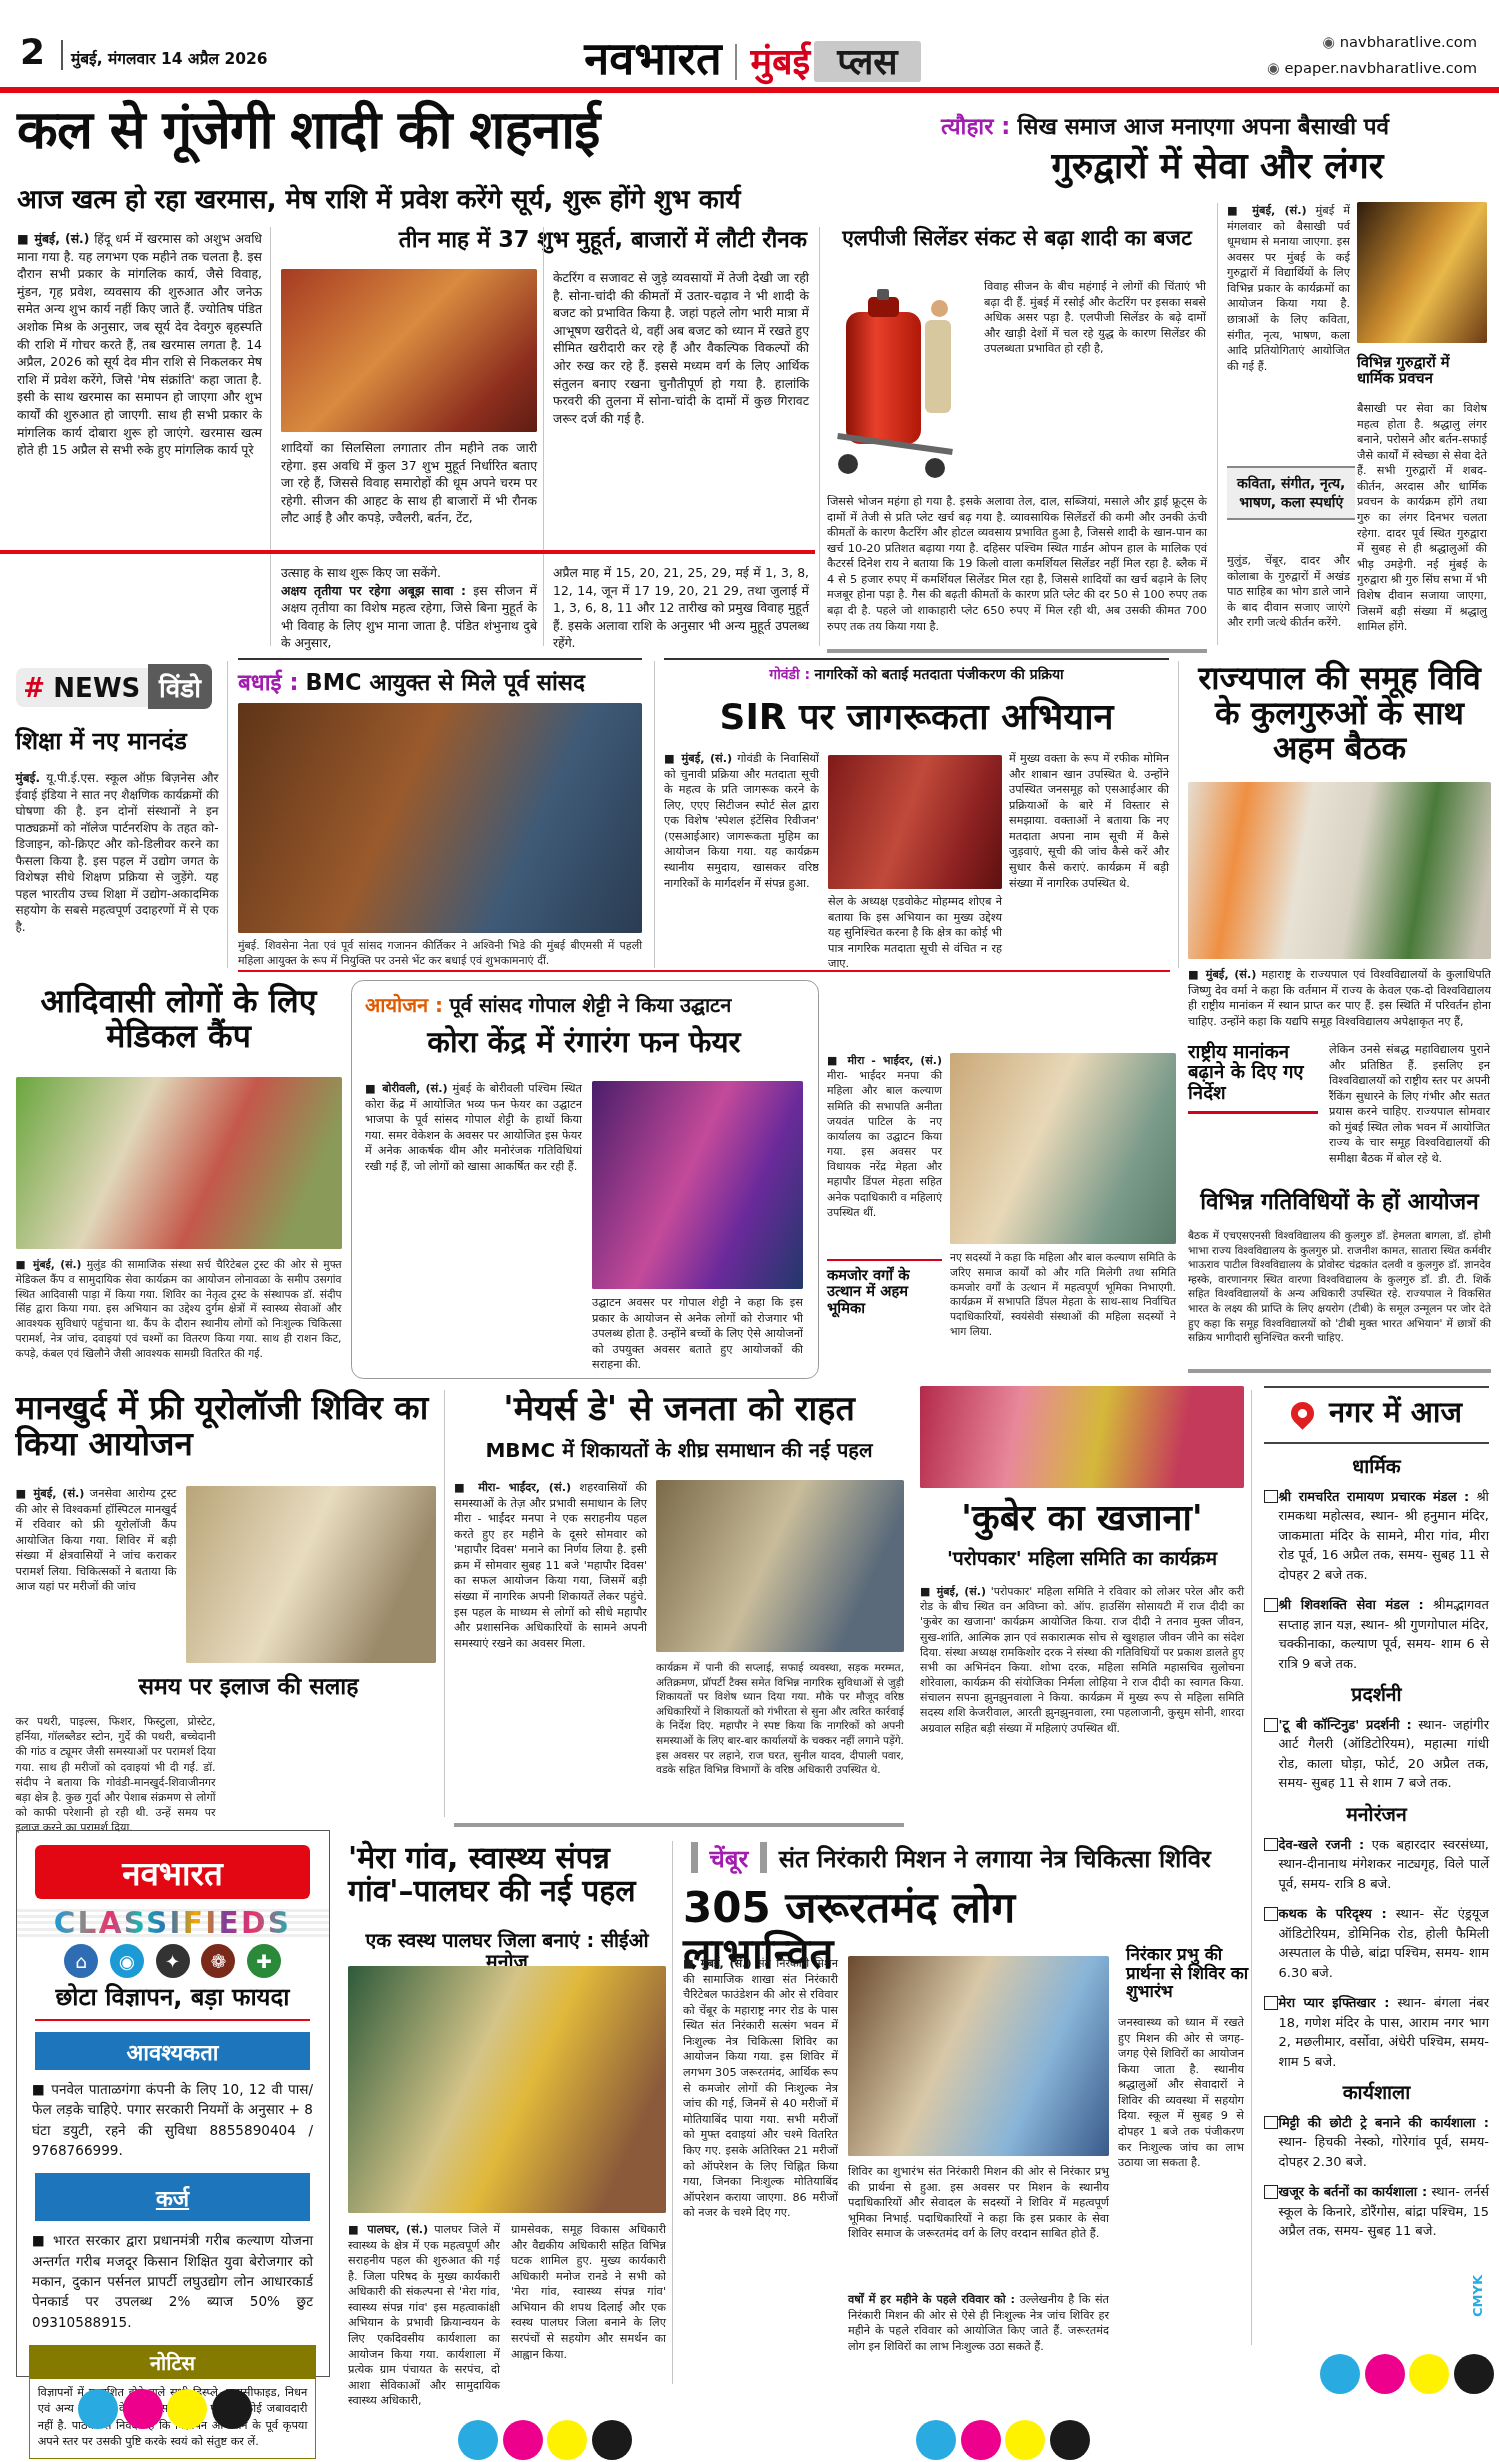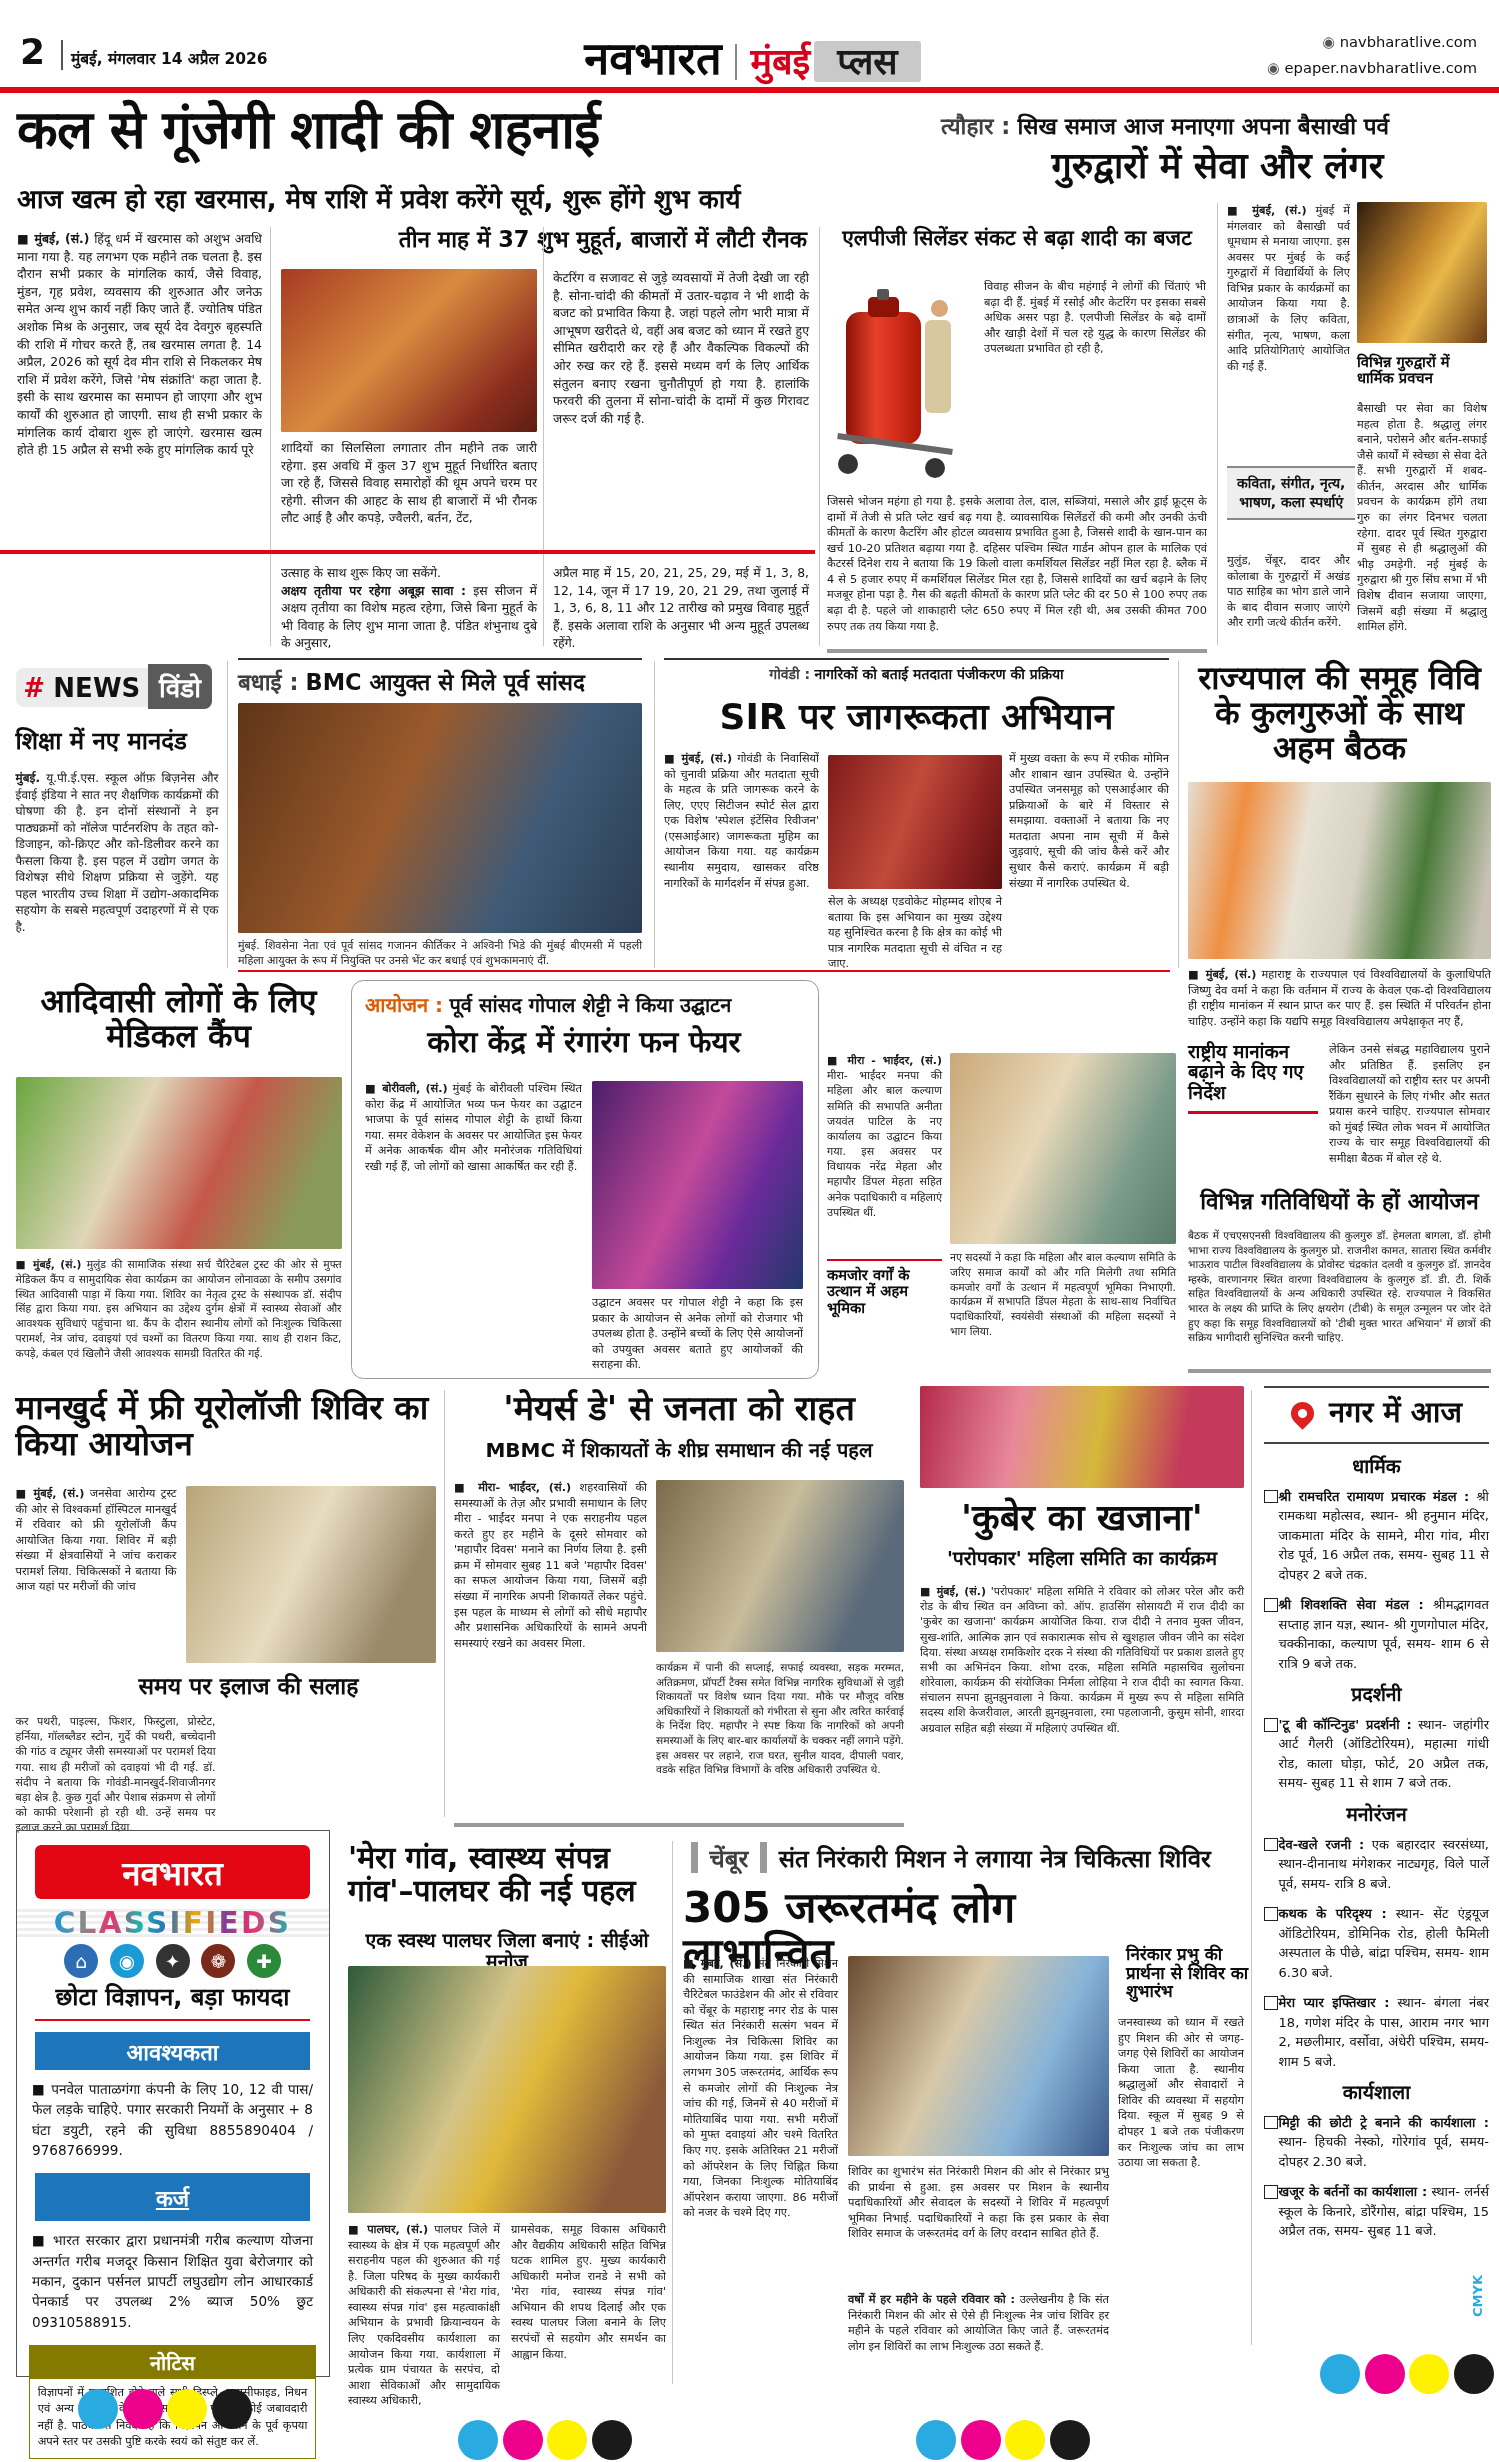--- a/index.html
+++ b/index.html
@@ -3,21 +3,21 @@
 <meta charset="utf-8">
 <style>
   html,body{margin:0;padding:0;background:#e9e9e9;}
   .page{position:relative;width:1500px;height:2462px;background:#ffffff;overflow:hidden;
         font-family:"DejaVu Sans","Liberation Sans",sans-serif;color:#111;}
   .abs{position:absolute;}
   .b{font-weight:bold;}
   .j{text-align:justify;text-justify:inter-word;}
   .c{text-align:center;}
   .hl{font-weight:bold;color:#0d0d0d;line-height:1.1;}
-  .red{color:#404040;}
+  .red{color:#a21caf;}
   .body-txt{font-size:12.4px;line-height:1.42;color:#161616;}
   .body-sm{font-size:11.3px;line-height:1.38;color:#1a1a1a;}
   .dl{font-weight:bold;}
   .vr{position:absolute;width:0.8px;background:#c6c6c6;}
   .hrline{position:absolute;height:0.8px;background:#9c9c9c;}
   .endrule{position:absolute;height:3.9px;background:#9a9a9a;}
   .redrule{position:absolute;background:#e30613;}
   .ph{position:absolute;border-radius:1.6px;}
   .cap{font-size:11px;line-height:1.32;color:#222;}
   .banner{color:#fff;font-weight:bold;text-align:center;}

